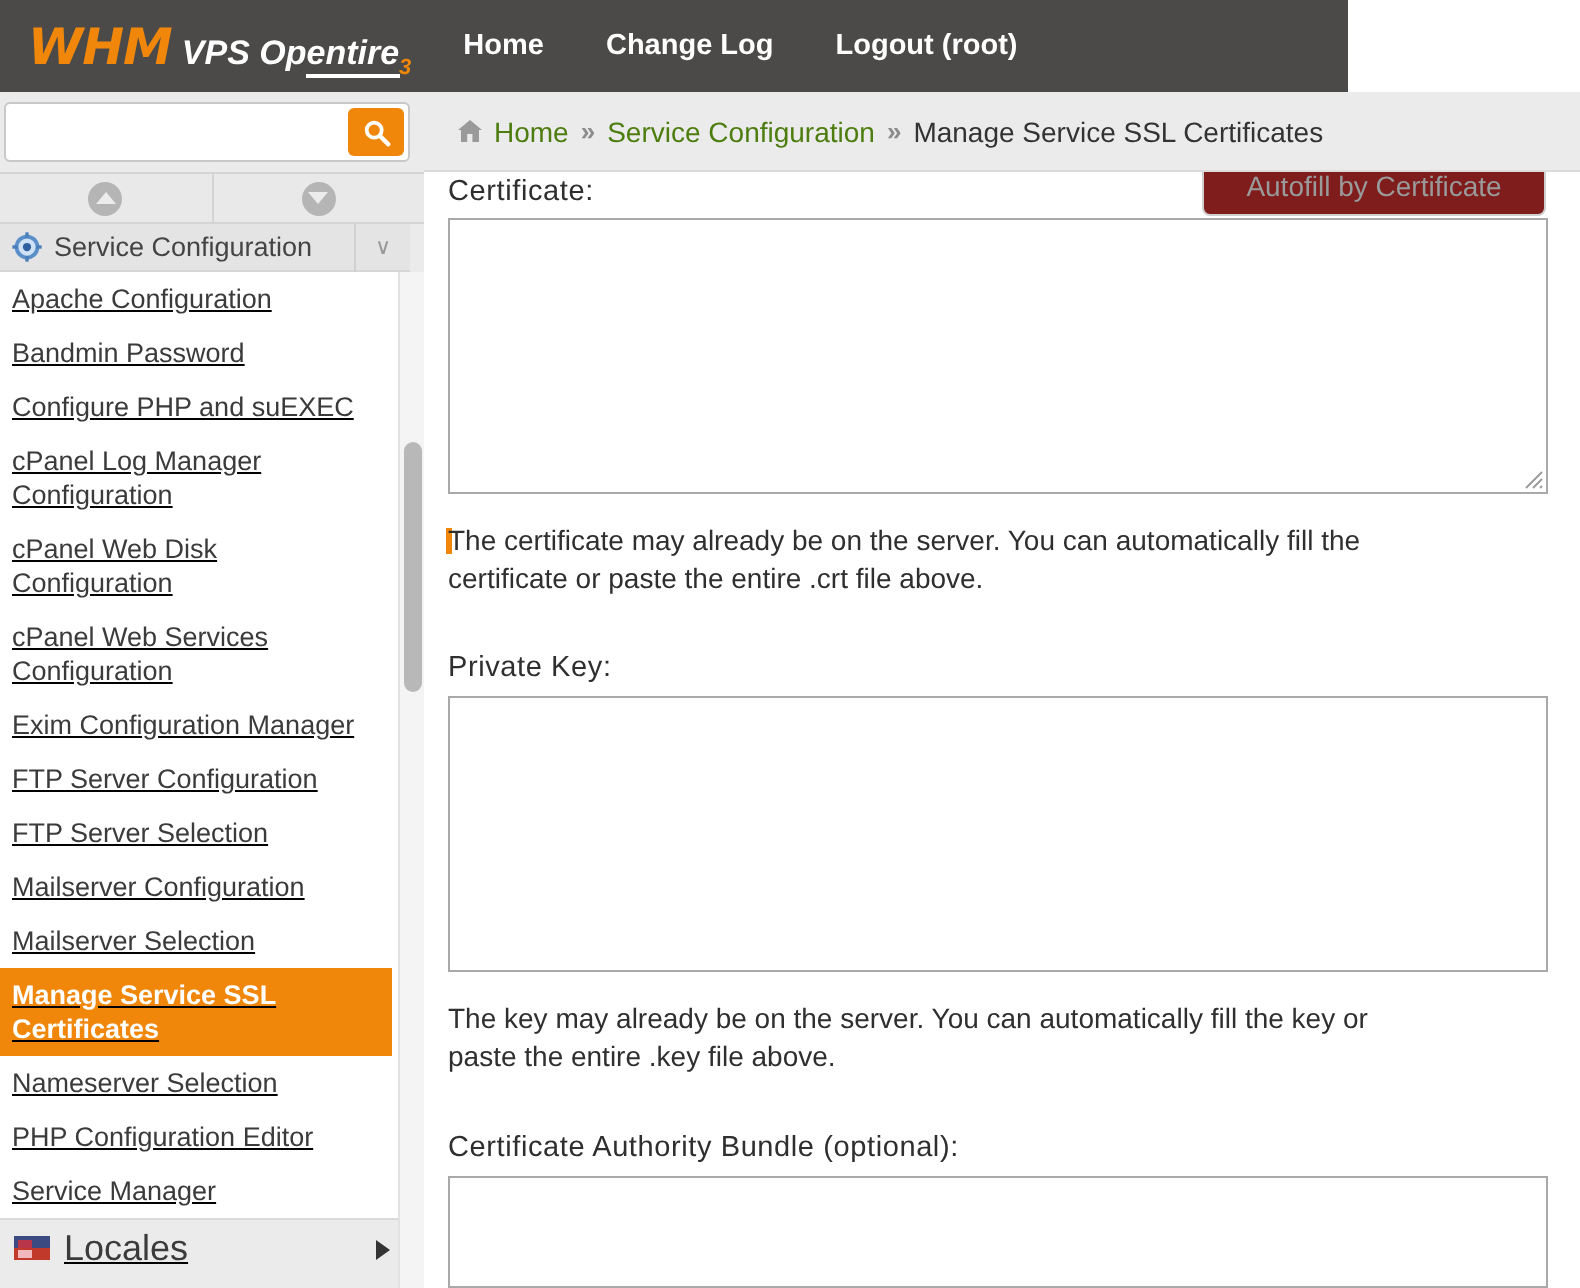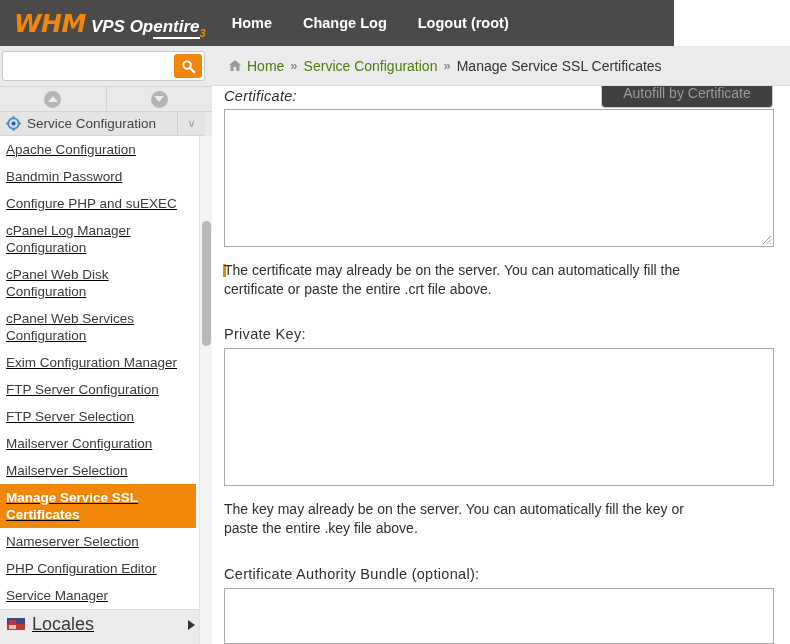--- a/index.html
+++ b/index.html
@@ -237,21 +237,21 @@
 
   #main {
     position: absolute; left: 212px; top: 86px;
     width: 578px; height: 558px;
     background: #ffffff;
     overflow: hidden;
   }
   #autofill-btn {
     position: absolute; right: 17px; top: -8px;
     width: 172px; height: 30px;
-    background: #404040;
+    background: #7f1d1d;
     border: 1px solid #cfcfcf;
     border-radius: 4px;
     color: #9a9a9a;
     font-size: 14px;
     font-family: "Liberation Sans", sans-serif;
     cursor: pointer;
   }
   .field-label {
     position: absolute;
     font-size: 14.5px;
@@ -397,21 +397,21 @@
   <span class="crumb-sep">»</span>
   <a class="crumb">Service Configuration</a>
   <span class="crumb-sep">»</span>
   <span class="crumb current">Manage Service SSL Certificates</span>
 </div>
 
 <div id="main">
 
   <button id="autofill-btn">Autofill by Certificate</button>
 
-  <div class="field-label" style="left:12px; top:2px;font-style:italic;">Certificate:</div>
+  <div class="field-label" style="left:12px; top:2px;">Certificate:</div>
   <div class="ta-wrap" style="left:12px; top:23px; width:550px; height:138px;">
     <textarea class="ta" style=""></textarea>
     <svg class="grip" viewBox="0 0 12 12">
       <g stroke="#9a9a9a" stroke-width="1">
         <line x1="11" y1="3" x2="3" y2="11"></line>
         <line x1="11" y1="6.5" x2="6.5" y2="11"></line>
         <line x1="11" y1="10" x2="10" y2="11"></line>
       </g>
     </svg>
   </div>

